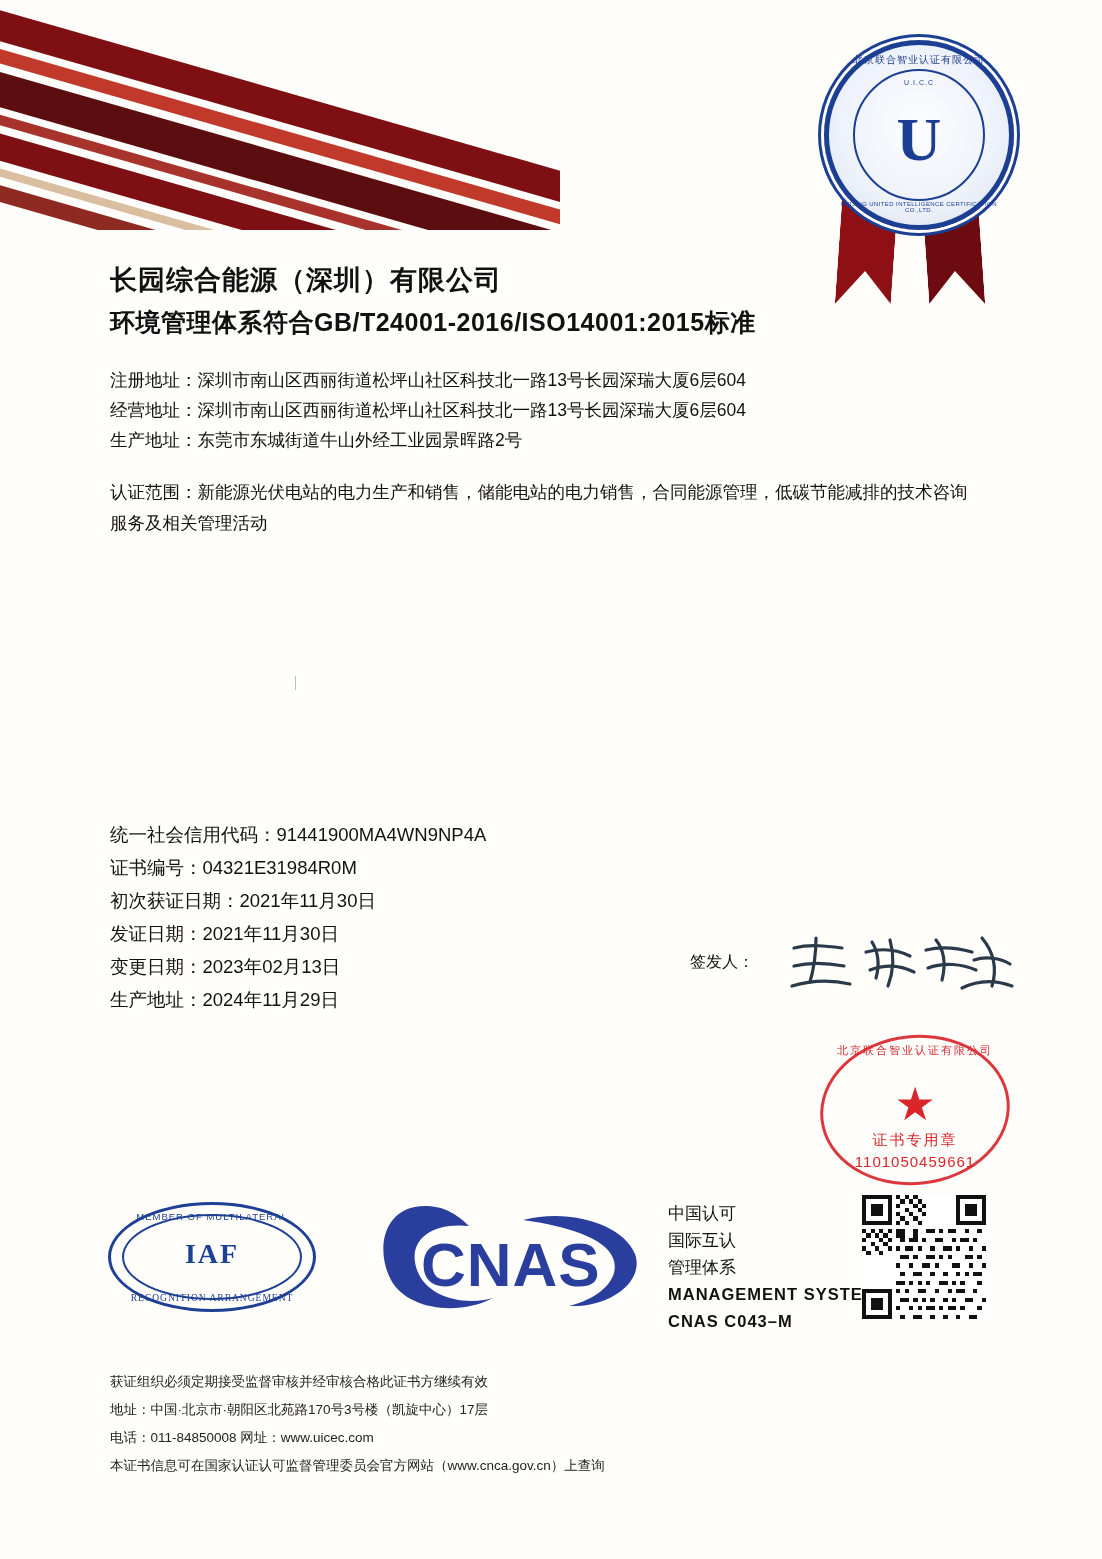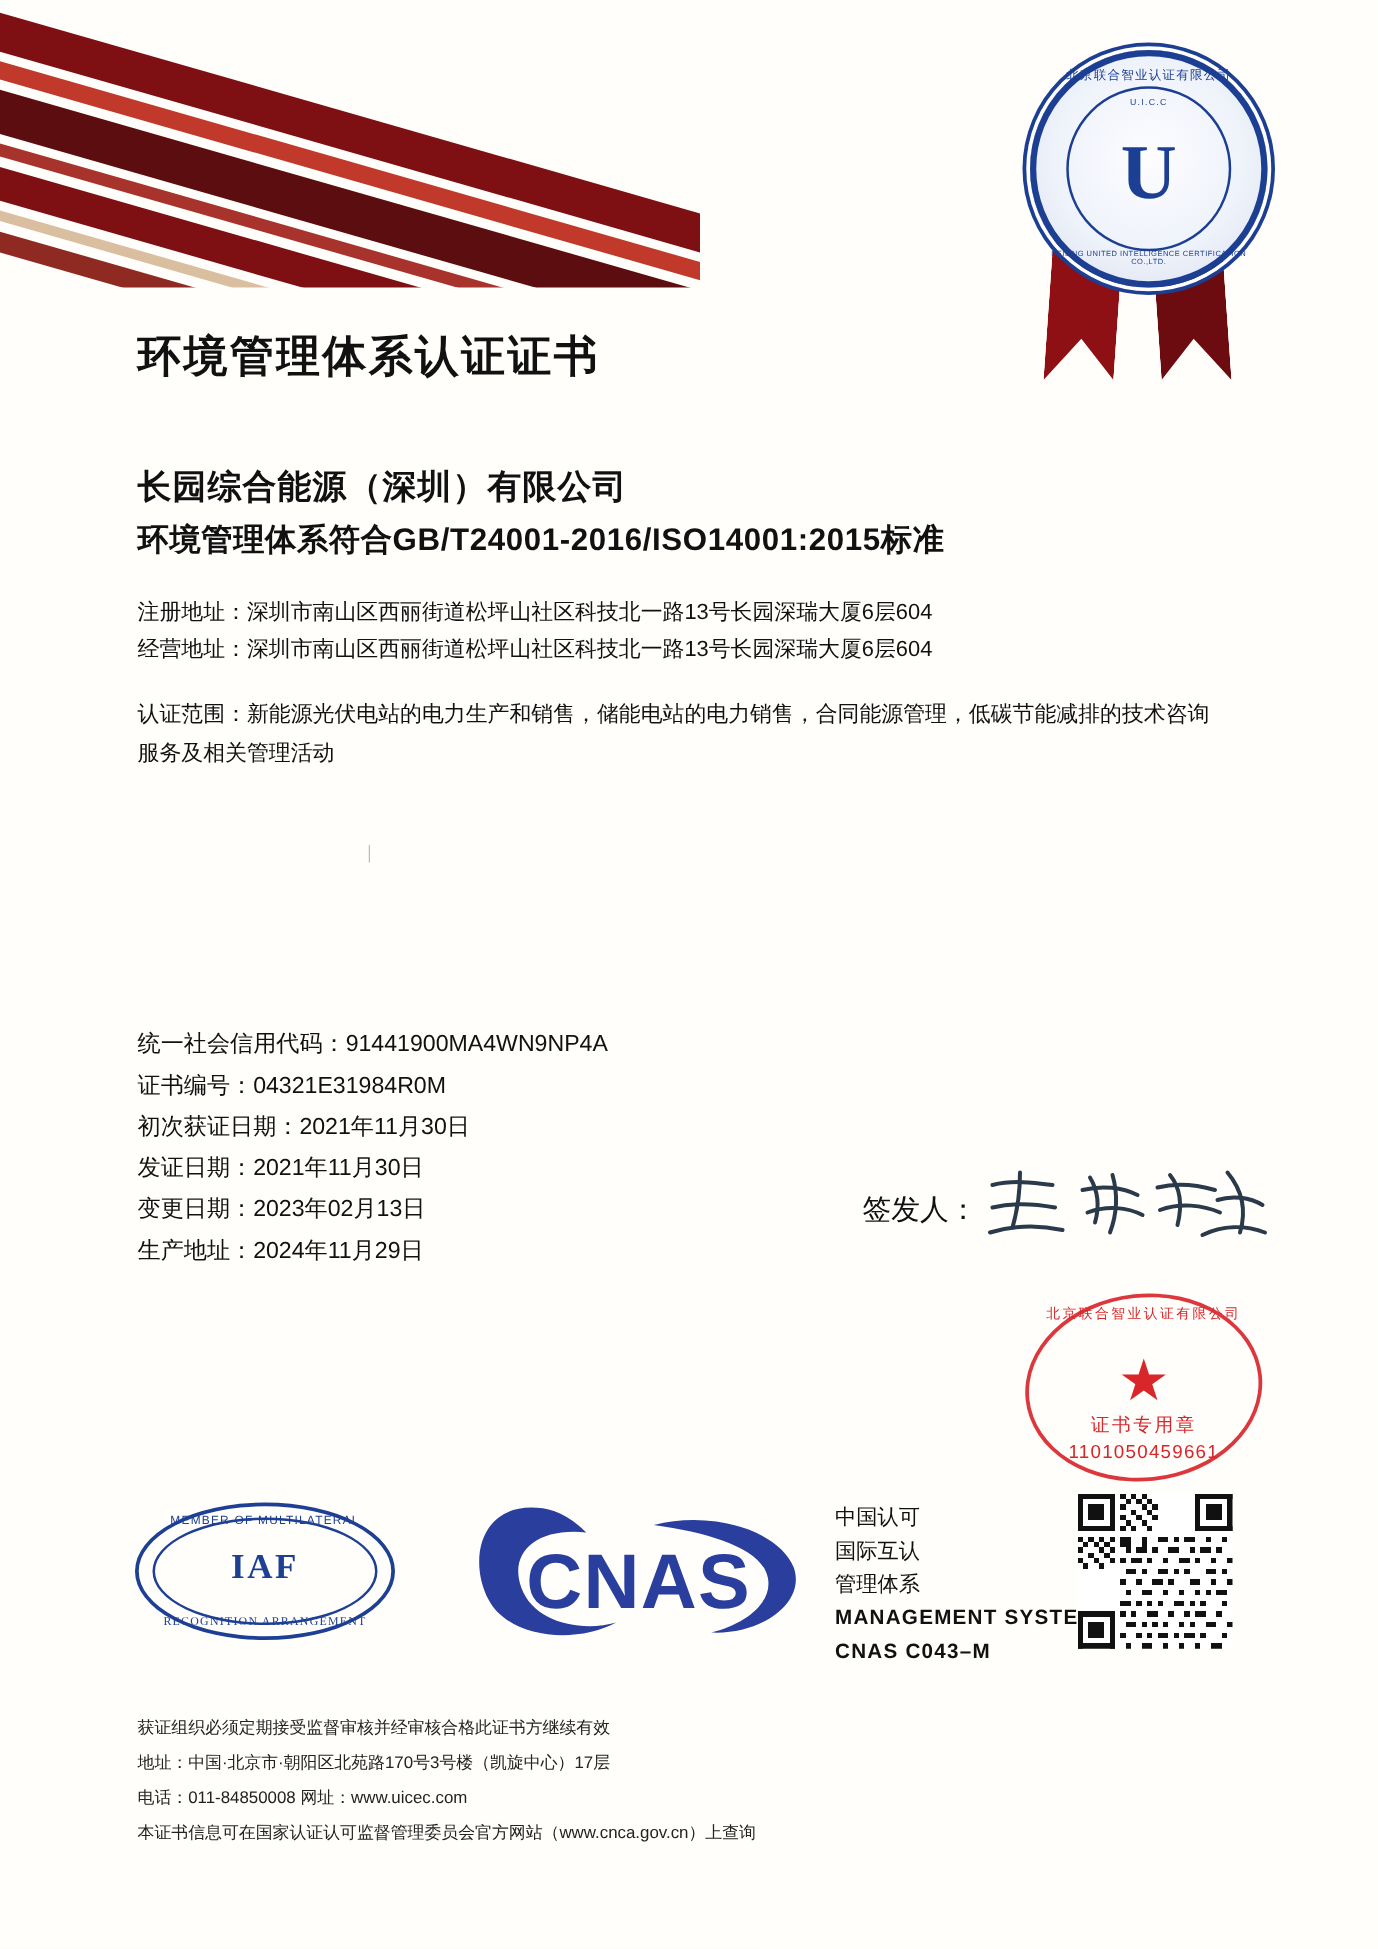--- a/index.html
+++ b/index.html
@@ -67,21 +67,21 @@
 
   
   .content{position:absolute;left:110px;top:262px;width:900px;color:#111;}
   .title{font-size:35px;font-weight:bold;letter-spacing:2px;margin:0 0 62px 0;}
   .company{font-size:27px;font-weight:bold;letter-spacing:1px;margin:0 0 8px 0;}
   .standard{font-size:25px;font-weight:bold;margin:0 0 26px 0;letter-spacing:.5px;}
   .addr{font-size:17.5px;line-height:30px;margin:0;}
   .scope{font-size:17.5px;line-height:31px;margin:22px 0 0 0;max-width:860px;}
 
   .facts{position:absolute;left:110px;top:818px;font-size:18.5px;line-height:33px;color:#111;}
-  .signer{position:absolute;left:690px;top:952px;font-size:23px;color:#111;}
+  .signer{position:absolute;left:690px;top:952px;font-size:16px;color:#111;}
   .sig-img{position:absolute;left:786px;top:930px;width:230px;height:70px;}
   .sig-img svg{width:100%;height:100%;}
 
   
   .stamp{position:absolute;left:820px;top:1035px;width:190px;height:150px;}
   .stamp-ring{position:absolute;inset:0;border:3px solid #d8262b;border-radius:50%;transform:rotate(-6deg);opacity:.92;}
   .stamp-star{position:absolute;left:50%;top:46%;transform:translate(-50%,-50%);color:#d8262b;font-size:46px;line-height:1;}
   .stamp-top{position:absolute;left:0;top:8px;width:100%;text-align:center;font-size:11px;color:#d8262b;letter-spacing:2px;}
   .stamp-mid{position:absolute;left:0;top:96px;width:100%;text-align:center;font-size:15px;color:#d8262b;letter-spacing:2px;}
   .stamp-bot{position:absolute;left:0;bottom:15px;width:100%;text-align:center;font-size:15px;color:#d8262b;letter-spacing:1px;}
@@ -138,25 +138,25 @@
     <div class="medal-disc">
       <div class="medal-top-text">北京联合智业认证有限公司</div>
       <div class="medal-mid-text">U.I.C.C</div>
       <div class="medal-inner"></div>
       <div class="medal-u">U</div>
       <div class="medal-bot-text">BEIJING UNITED INTELLIGENCE CERTIFICATION CO.,LTD.</div>
     </div>
   </div>
 
   <div class="content">
-    <h1 class="title">环境管理体系认证证书</h1>
     <div class="company">长园综合能源（深圳）有限公司</div>
     <div class="standard">环境管理体系符合GB/T24001-2016/ISO14001:2015标准</div>
     <p class="addr">注册地址：深圳市南山区西丽街道松坪山社区科技北一路13号长园深瑞大厦6层604</p>
     <p class="addr">经营地址：深圳市南山区西丽街道松坪山社区科技北一路13号长园深瑞大厦6层604</p>
+    <p class="addr">生产地址：东莞市东城街道牛山外经工业园景晖路2号</p>
     <p class="scope">认证范围：新能源光伏电站的电力生产和销售，储能电站的电力销售，合同能源管理，低碳节能减排的技术咨询服务及相关管理活动</p>
   </div>
 
   <div class="hairline"></div>
 
   <div class="facts">
     <div>统一社会信用代码：91441900MA4WN9NP4A</div>
     <div>证书编号：04321E31984R0M</div>
     <div>初次获证日期：2021年11月30日</div>
     <div>发证日期：2021年11月30日</div>

